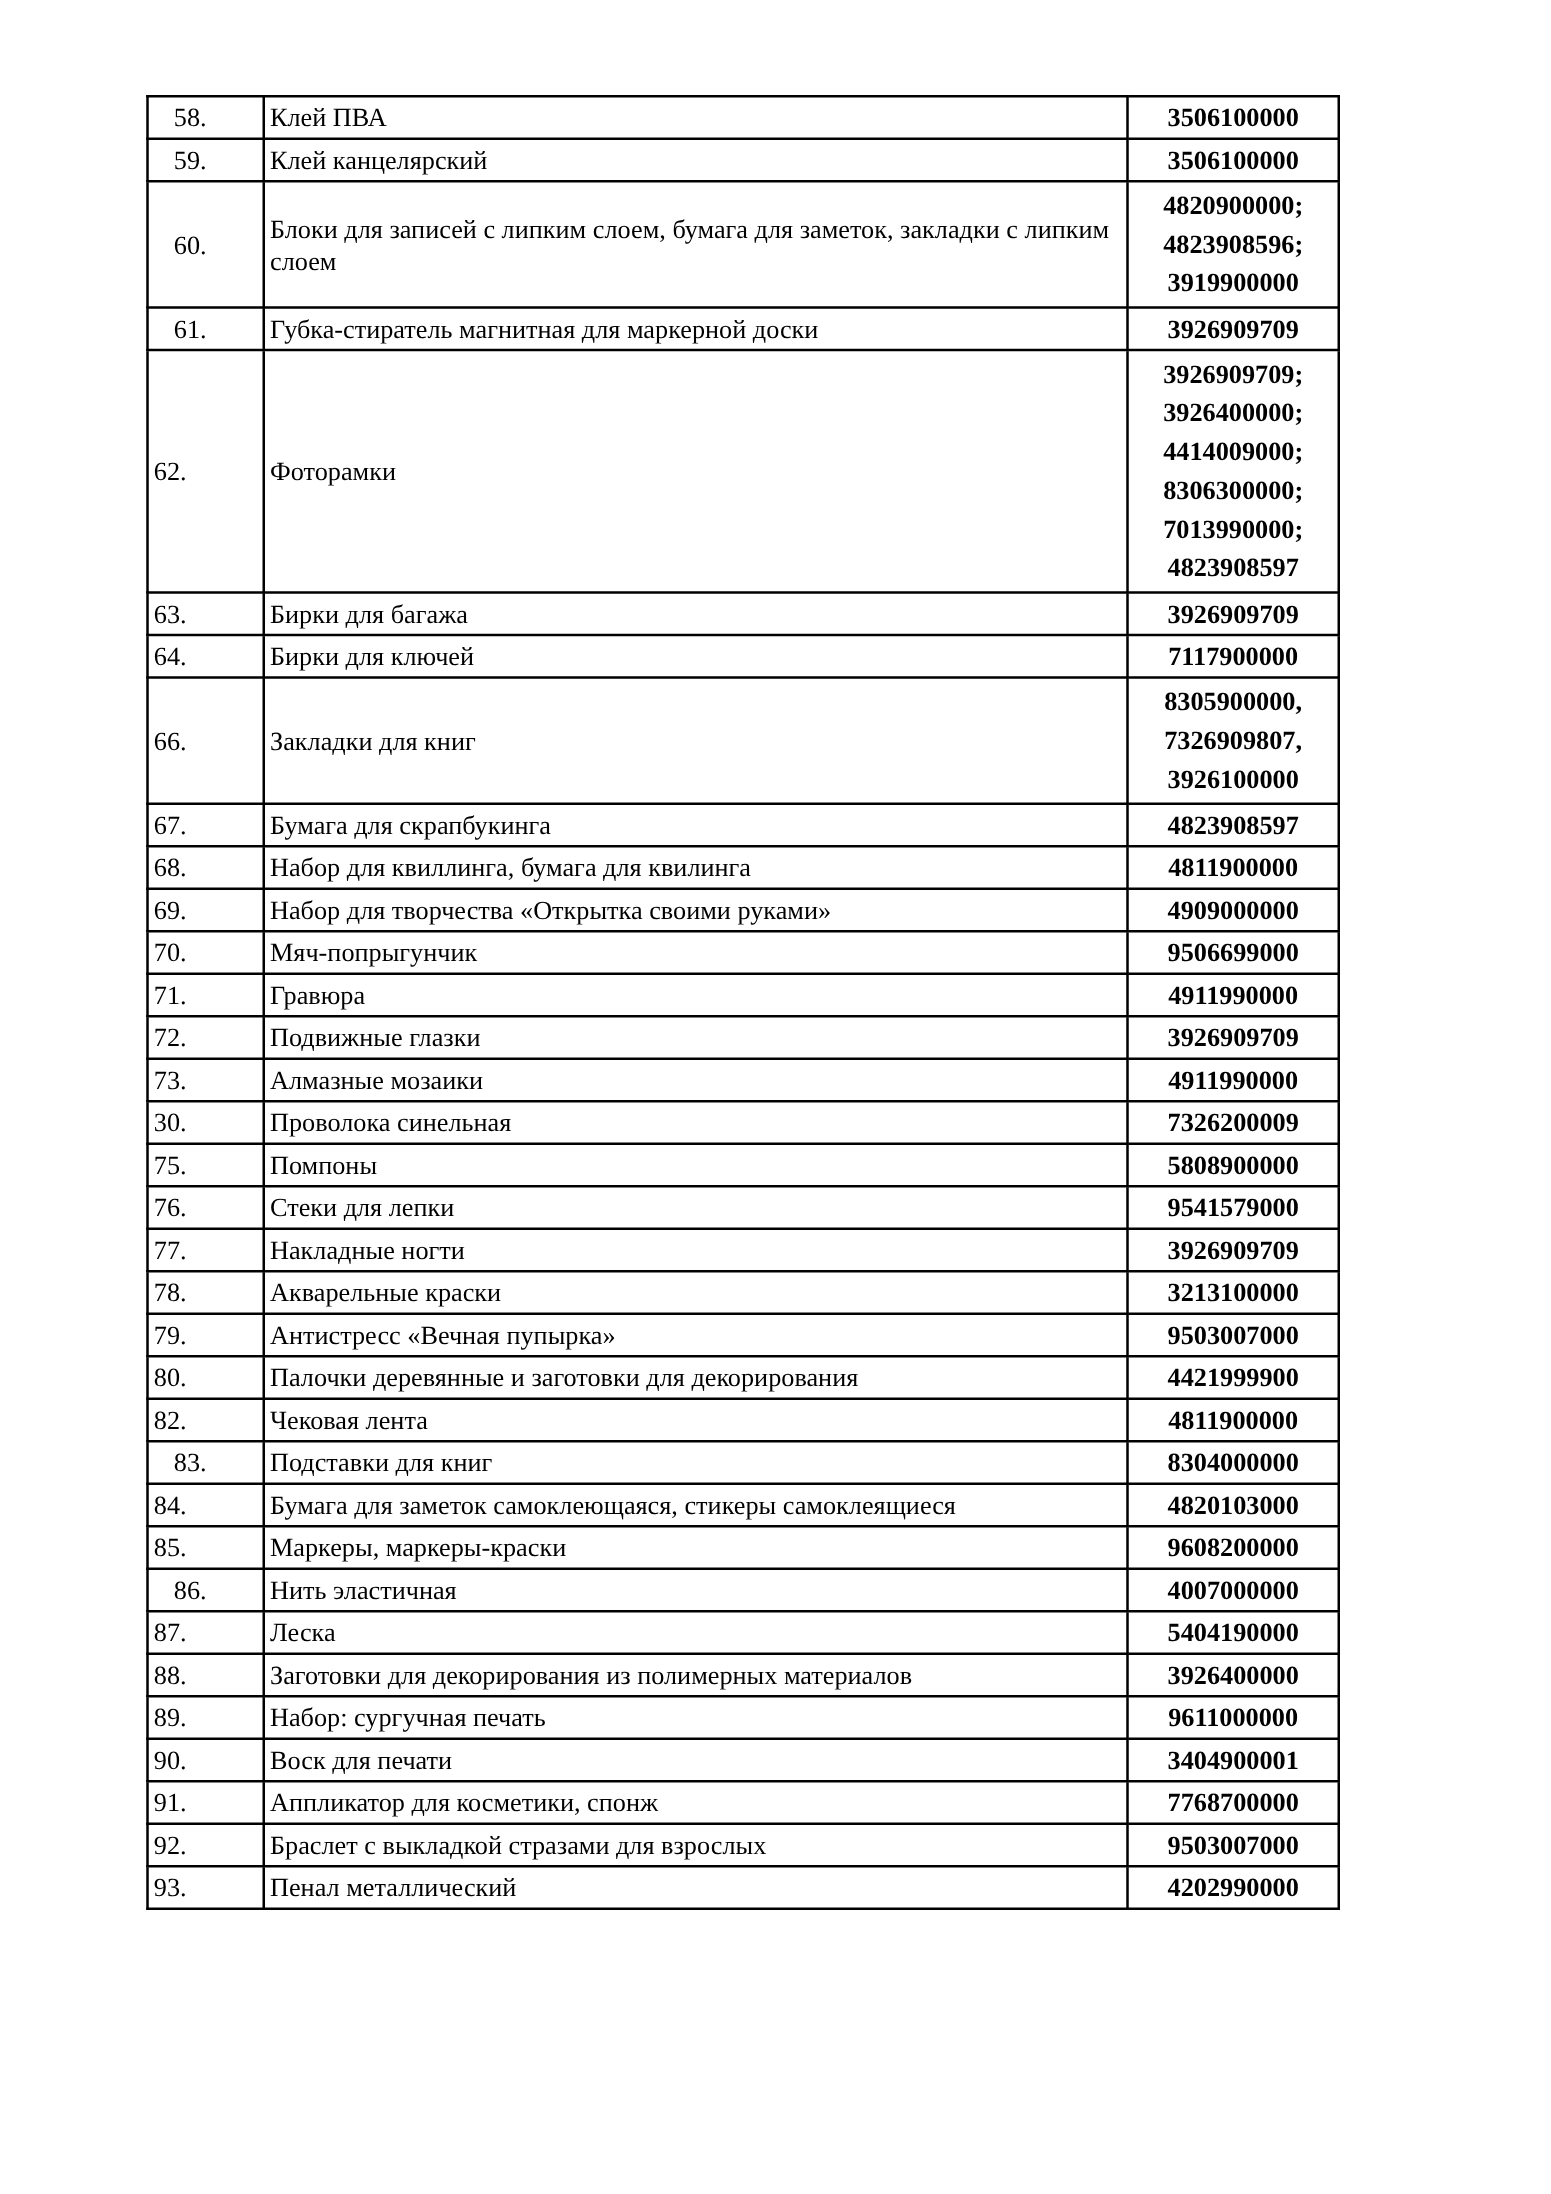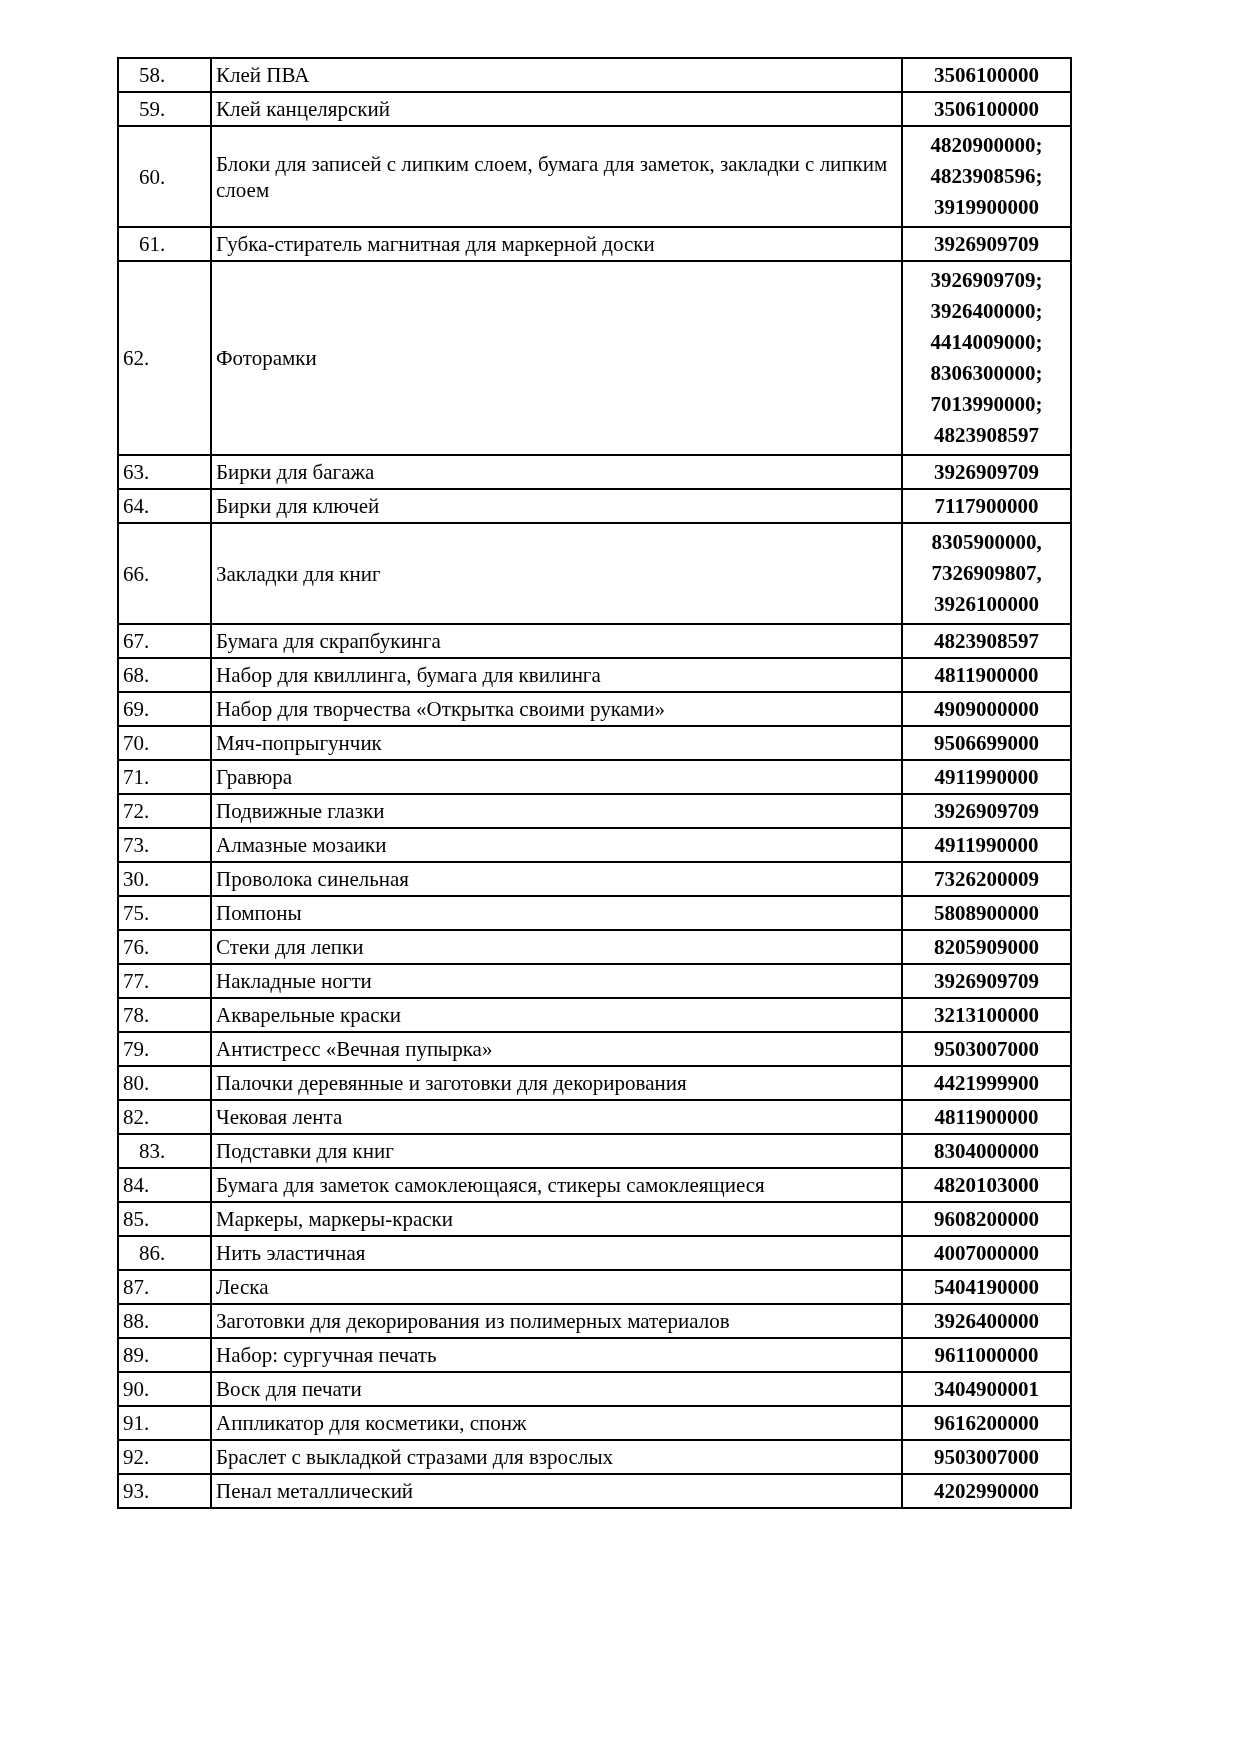--- a/index.html
+++ b/index.html
@@ -12,21 +12,21 @@
     width: 1241px;
     height: 1755px;
     background: #ffffff;
     overflow: hidden;
     font-family: "Liberation Serif", serif;
     color: #000000;
   }
   table.doc-table {
     position: absolute;
     left: 117px;
-    top: 57px;
+    top: 76px;
     width: 923px;
     border-collapse: collapse;
     table-layout: fixed;
   }
   table.doc-table td {
     border: 2px solid #000000;
     font-family: "Liberation Serif", serif;
     font-size: 21px;
     line-height: 26px;
     color: #000000;
@@ -192,21 +192,21 @@
           <td class="col-num">75.</td>
           <td class="col-name">Помпоны</td>
           <td class="col-code">
             <div class="code-line">5808900000</div>
           </td>
         </tr>
         <tr>
           <td class="col-num">76.</td>
           <td class="col-name">Стеки для лепки</td>
           <td class="col-code">
-            <div class="code-line">8205909000</div>
+            <div class="code-line">9541579000</div>
           </td>
         </tr>
         <tr>
           <td class="col-num">77.</td>
           <td class="col-name">Накладные ногти</td>
           <td class="col-code">
             <div class="code-line">3926909709</div>
           </td>
         </tr>
         <tr>
@@ -290,21 +290,21 @@
           <td class="col-num">90.</td>
           <td class="col-name">Воск для печати</td>
           <td class="col-code">
             <div class="code-line">3404900001</div>
           </td>
         </tr>
         <tr>
           <td class="col-num">91.</td>
           <td class="col-name">Аппликатор для косметики, спонж</td>
           <td class="col-code">
-            <div class="code-line">9616200000</div>
+            <div class="code-line">7768700000</div>
           </td>
         </tr>
         <tr>
           <td class="col-num">92.</td>
           <td class="col-name">Браслет с выкладкой стразами для взрослых</td>
           <td class="col-code">
             <div class="code-line">9503007000</div>
           </td>
         </tr>
         <tr>

